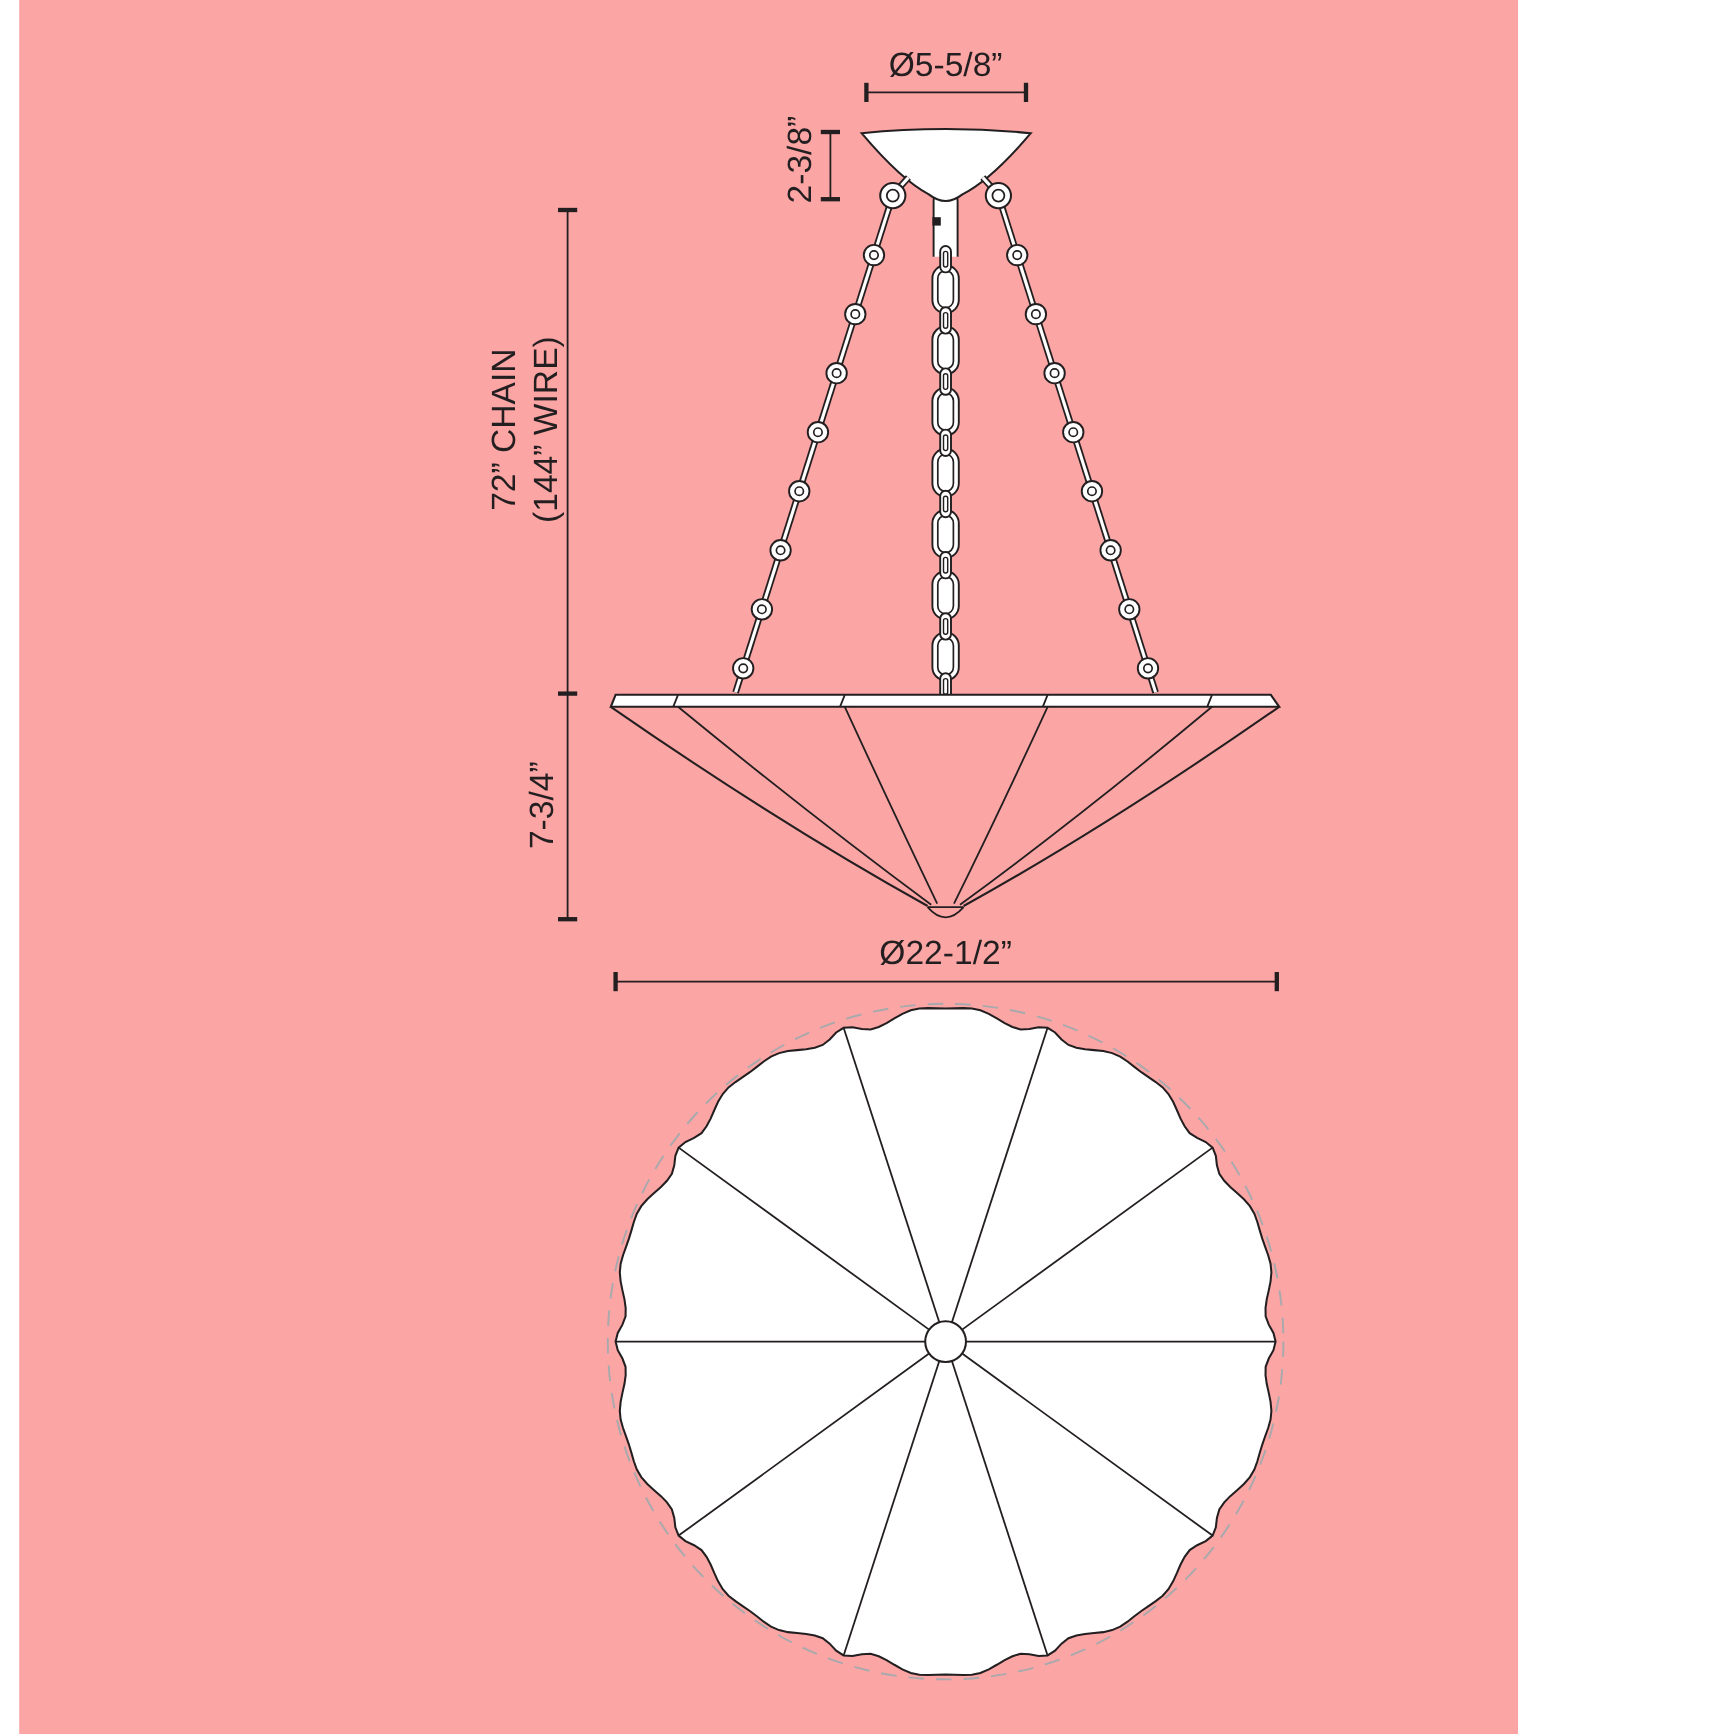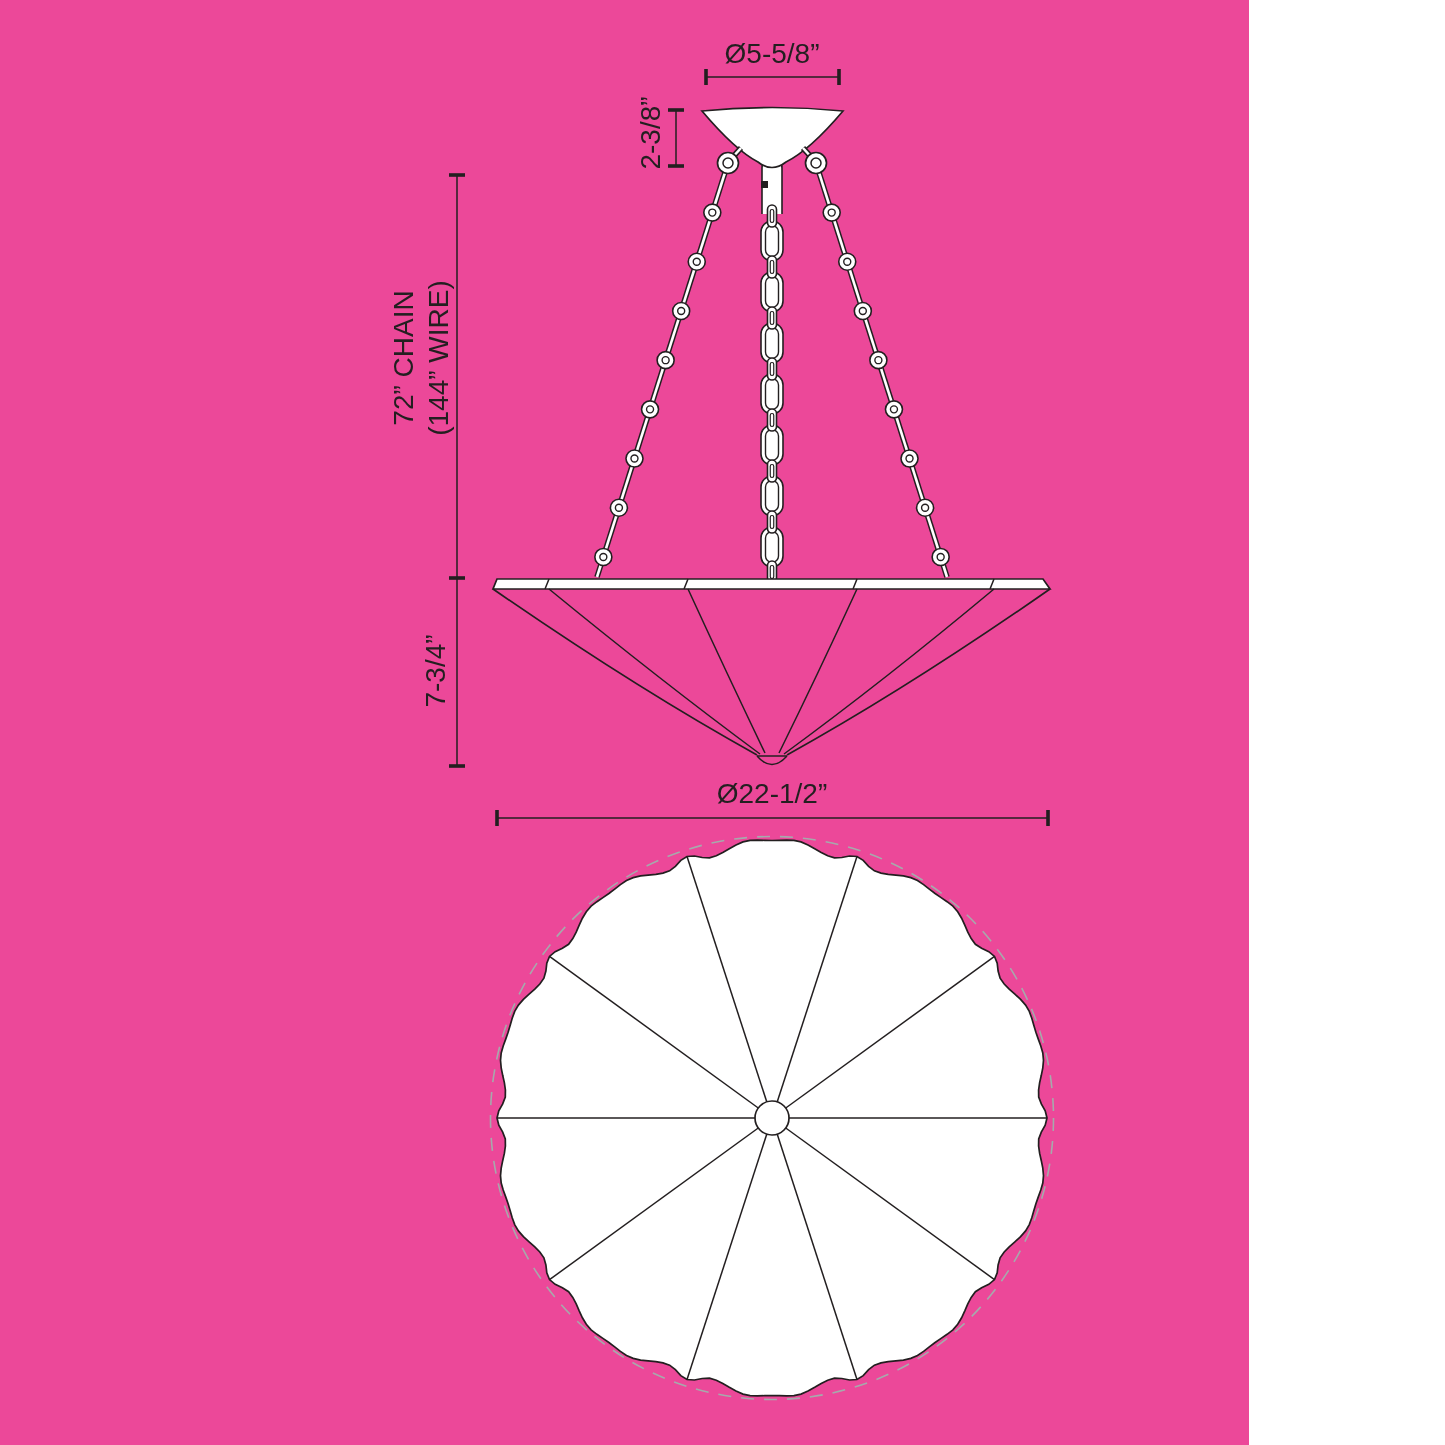--- a/index.html
+++ b/index.html
@@ -1,16 +1,16 @@
 <!DOCTYPE html>
 <html><head>
 <meta charset="utf-8">
 <style>
   html,body{margin:0;padding:0;background:#ffffff;}
-  .canvas{position:relative;width:1249px;height:1445px;background:#ec4899;overflow:hidden;}
+  .canvas{position:relative;width:1249px;height:1445px;background:#fca5a5;overflow:hidden;margin-left:16px;}
   svg{display:block;}
   text{font-family:"Liberation Sans","DejaVu Sans",sans-serif;font-size:28px;fill:#231f20;}
 </style>
 </head>
 <body>
 
 <div class="canvas">
   <svg id="dwg" width="1445" height="1445" viewBox="0 0 1445 1445">
     <g id="g-plan-dash">
         <circle cx="772" cy="1118" r="281.5" fill="none" stroke="#a7a9ac" stroke-width="1.6" stroke-dasharray="13 10"></circle>

